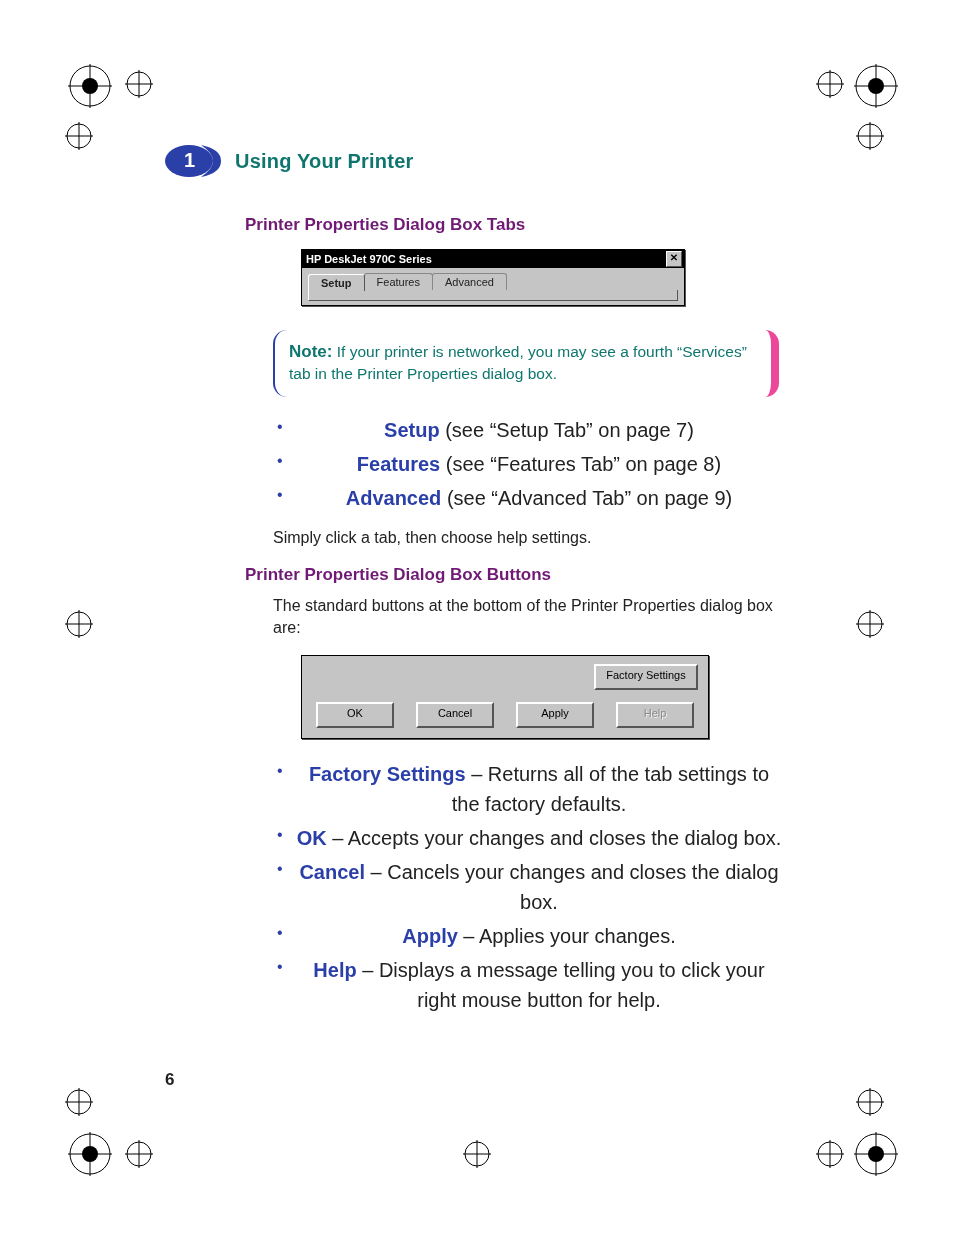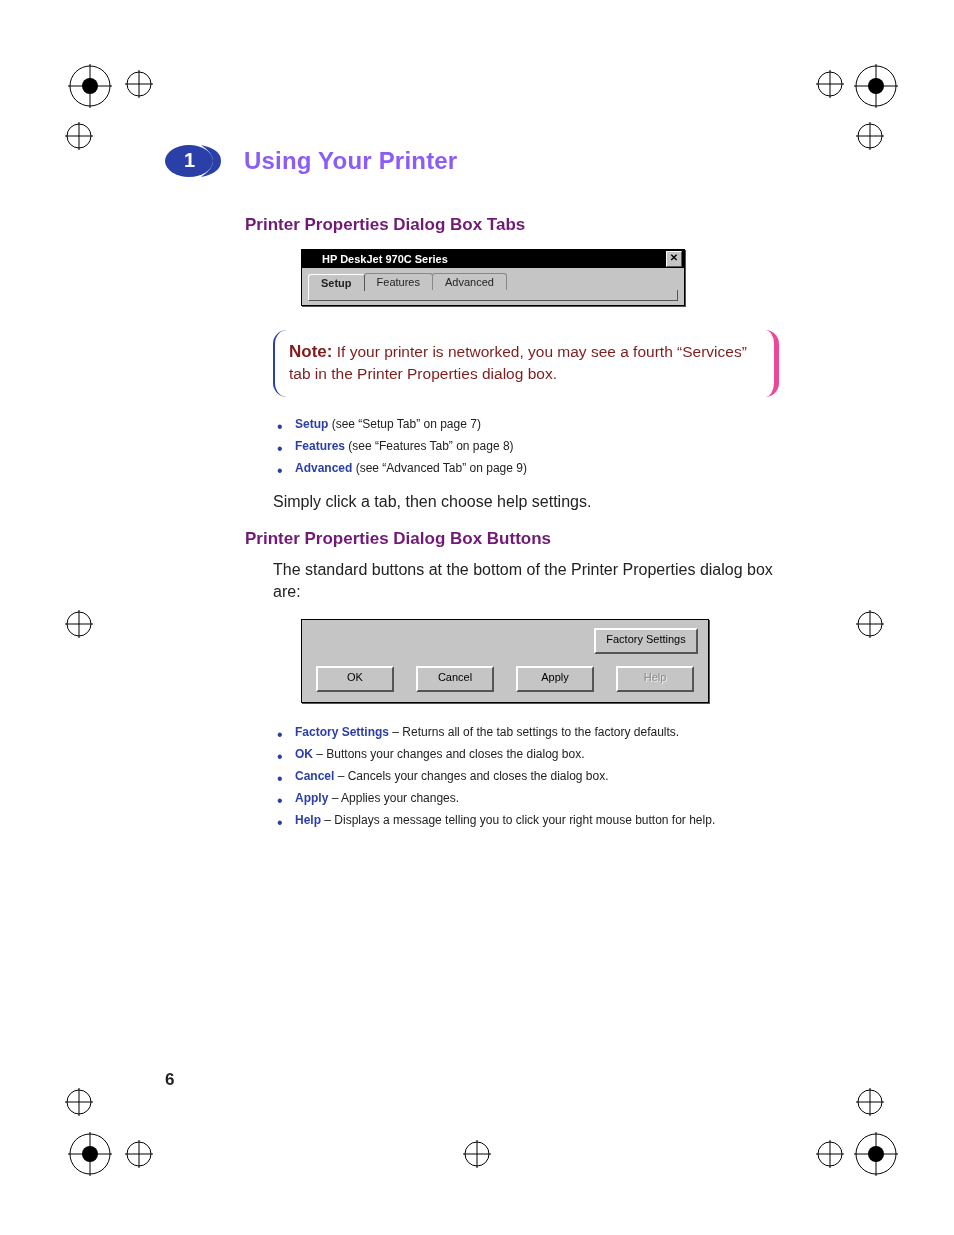--- a/index.html
+++ b/index.html
@@ -31,25 +31,24 @@
   }
   .chapter-badge svg { display:block; }
   .chapter-badge .num {
     position: absolute;
     left: 19px; top: 4px;
     color: #fff;
     font-weight: 700;
     font-size: 20px;
   }
   .chapter-title {
-    color: #8b5cf6;
-    font-size: 24px;
+    color: #0f766e;
+    font-size: 20px;
     font-weight: 600;
     letter-spacing: .2px;
-    margin-left: 9px;
   }
   .section-h {
     font-weight: 700;
     font-size: 17px;
     margin-top: 6px;
     margin-bottom: 10px;
     color: #701a75;
     margin-left: 80px;
   }
   .body-indent {
@@ -70,21 +69,21 @@
     background: #c5c5c5;
     font-family: "MS Sans Serif", "Tahoma", Arial, sans-serif;
   }
   .dialog-titlebar {
     background: #000;
     color: #fff;
     display: flex;
     align-items: center;
     justify-content: space-between;
     height: 18px;
-    padding: 0 2px 0 20px;
+    padding: 0 2px 0 4px;
     font-size: 11px;
     font-weight: 700;
   }
   .close-x {
     width: 14px; height: 14px;
     background: #c5c5c5;
     border: 1px solid #fff;
     border-right-color:#555; border-bottom-color:#555;
     color:#000;
     font-size:10px; line-height:12px; text-align:center;
@@ -120,50 +119,51 @@
     border-right-color:#555; border-bottom-color:#555;
     border-top:none;
     background:#c5c5c5;
   }
 
   
   .note-box {
     margin: 6px 4px 18px 0;
     padding: 10px 14px 12px 14px;
     border-left: 2px solid #2a3fa8;
-    border-right: 5px solid #ec4899;
+    border-right: 8px solid #ec4899;
     border-top-left-radius: 14px;
     border-bottom-left-radius: 14px;
     border-top-right-radius: 14px;
     border-bottom-right-radius: 14px;
     position: relative;
-    color:#7f1d1d;
+    color:#0f766e;
     font-size:15.5px;
     line-height:1.38;
   }
   .note-box::before, .note-box::after{
     content:"";
     position:absolute;
     left:6px; right:6px;
     height:0;
   }
   .note-label { font-weight:700; font-size:17px; }
 
   
   ul.tab-list, ul.btn-list {
     list-style:none;
     margin:6px 0 14px 0;
     padding:0;
   }
   ul.tab-list li, ul.btn-list li {
     position:relative;
     padding-left:22px;
-    font-size:12px;
+    font-size:20px;
     line-height:1.5;
     margin-bottom:4px;
+    text-align:center;
   }
   ul.tab-list li::before, ul.btn-list li::before {
     content:"•";
     position:absolute;
     left:4px; top:0;
     color:#2a3fa8;
     font-size:16px;
   }
   .term { color:#2a3fa8; font-weight:700; }
 
@@ -364,21 +364,21 @@
       <div class="row row2">
         <div class="win-btn">OK</div>
         <div class="win-btn">Cancel</div>
         <div class="win-btn">Apply</div>
         <div class="win-btn disabled">Help</div>
       </div>
     </div>
 
     <ul class="btn-list">
       <li><span class="term">Factory Settings</span><span> – Returns all of the tab settings to the factory defaults.</span></li>
-      <li><span class="term">OK</span><span> – Buttons your changes and closes the dialog box.</span></li>
+      <li><span class="term">OK</span><span> – Accepts your changes and closes the dialog box.</span></li>
       <li><span class="term">Cancel</span><span> – Cancels your changes and closes the dialog box.</span></li>
       <li><span class="term">Apply</span><span> – Applies your changes.</span></li>
       <li><span class="term">Help</span><span> – Displays a message telling you to click your right mouse button for help.</span></li>
     </ul>
   </div>
 
 </div>
 
 <div class="page-number">6</div>
 

